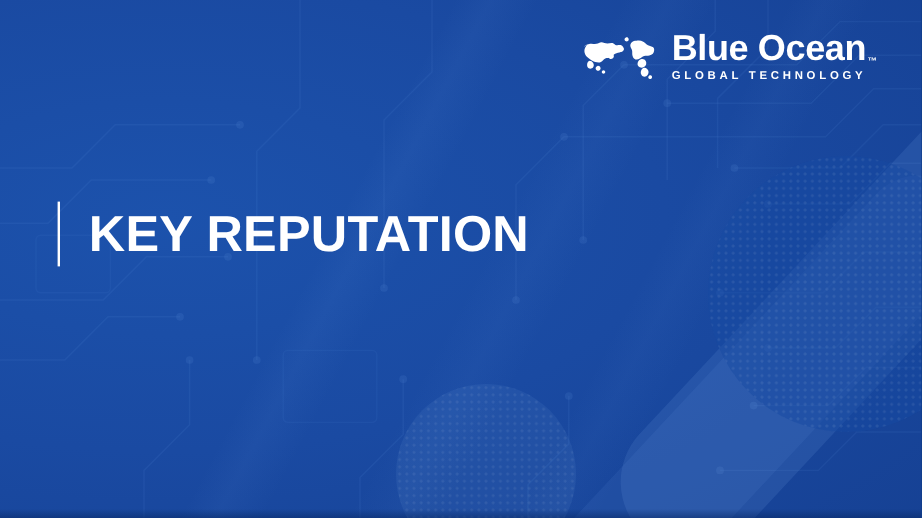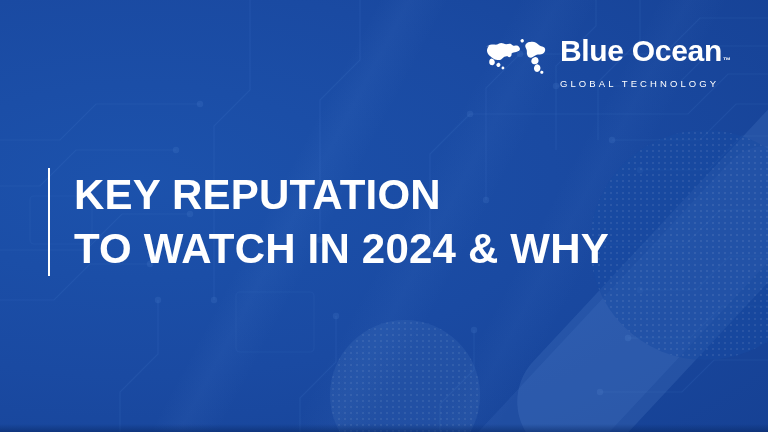--- a/index.html
+++ b/index.html
@@ -78,37 +78,37 @@
   .bottom-band {
     position:absolute;
     left:0; right:0; bottom:0; height:8px;
     background:linear-gradient(180deg, rgba(8,40,100,0) 0%, rgba(8,40,100,.55) 100%);
   }
 
   
 
   .logo {
     position:absolute;
-    top:36px; right:46px;
-    display:flex; align-items:flex-start; gap:11px;
+    top:26px; right:46px;
+    display:flex; align-items:center; gap:11px;
   }
   .logo-map { width:72px; height:38px; display:block; flex:none; }
   .logo-text { display:flex; flex-direction:column; line-height:1; }
   .logo-name {
     font-size:30px; font-weight:700; color:#ffffff;
     letter-spacing:-0.3px; white-space:nowrap;
     position:relative;
   }
   .logo-tm {
     position:absolute; right:-9px; bottom:1px;
     font-size:8px; font-weight:700; letter-spacing:0;
   }
   .logo-sub {
-    margin-top:13px;
-    font-size:9.5px; font-weight:400; color:#ffffff;
+    margin-top:3px;
+    font-size:9.5px; font-weight:700; color:#ffffff;
     letter-spacing:3.1px; white-space:nowrap;
   }
 
   
 
   .headline-wrap {
     position:absolute;
     left:48px; top:168px;
     display:flex; align-items:stretch; gap:24px;
   }
@@ -214,17 +214,16 @@
         <span>Blue Ocean</span><span class="logo-tm">™</span>
       </div>
       <div class="logo-sub">GLOBAL TECHNOLOGY</div>
     </div>
   </div>
 
   <div class="headline-wrap">
     <div class="accent-bar"></div>
     <div class="headline">
       <div class="headline-line">KEY REPUTATION</div>
-      <div class="headline-line">TO WATCH IN 2024 &amp; WHY</div>
     </div>
   </div>
 
 </div>
 
 </body></html>

